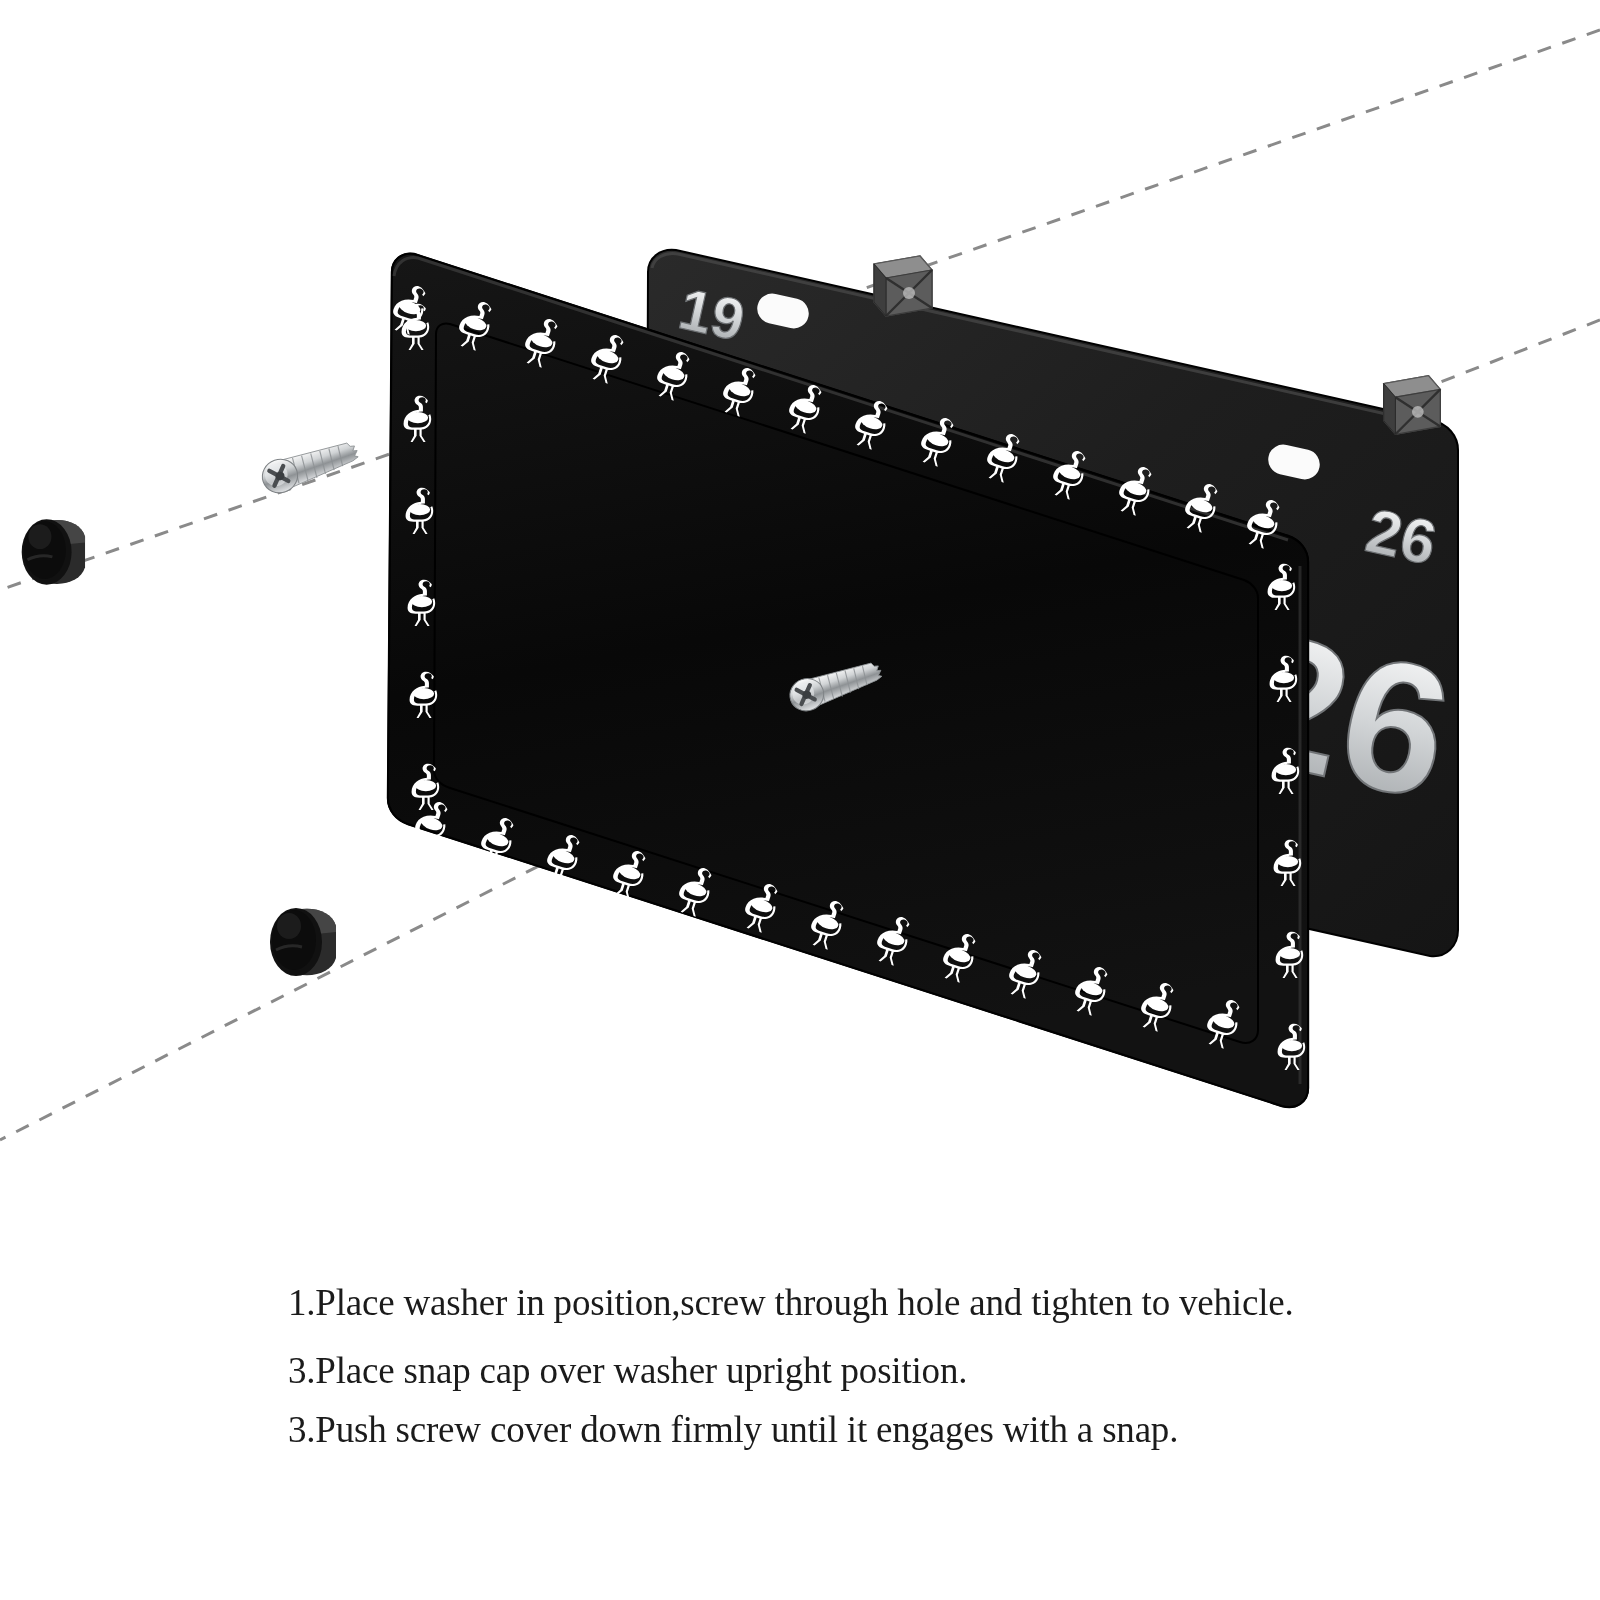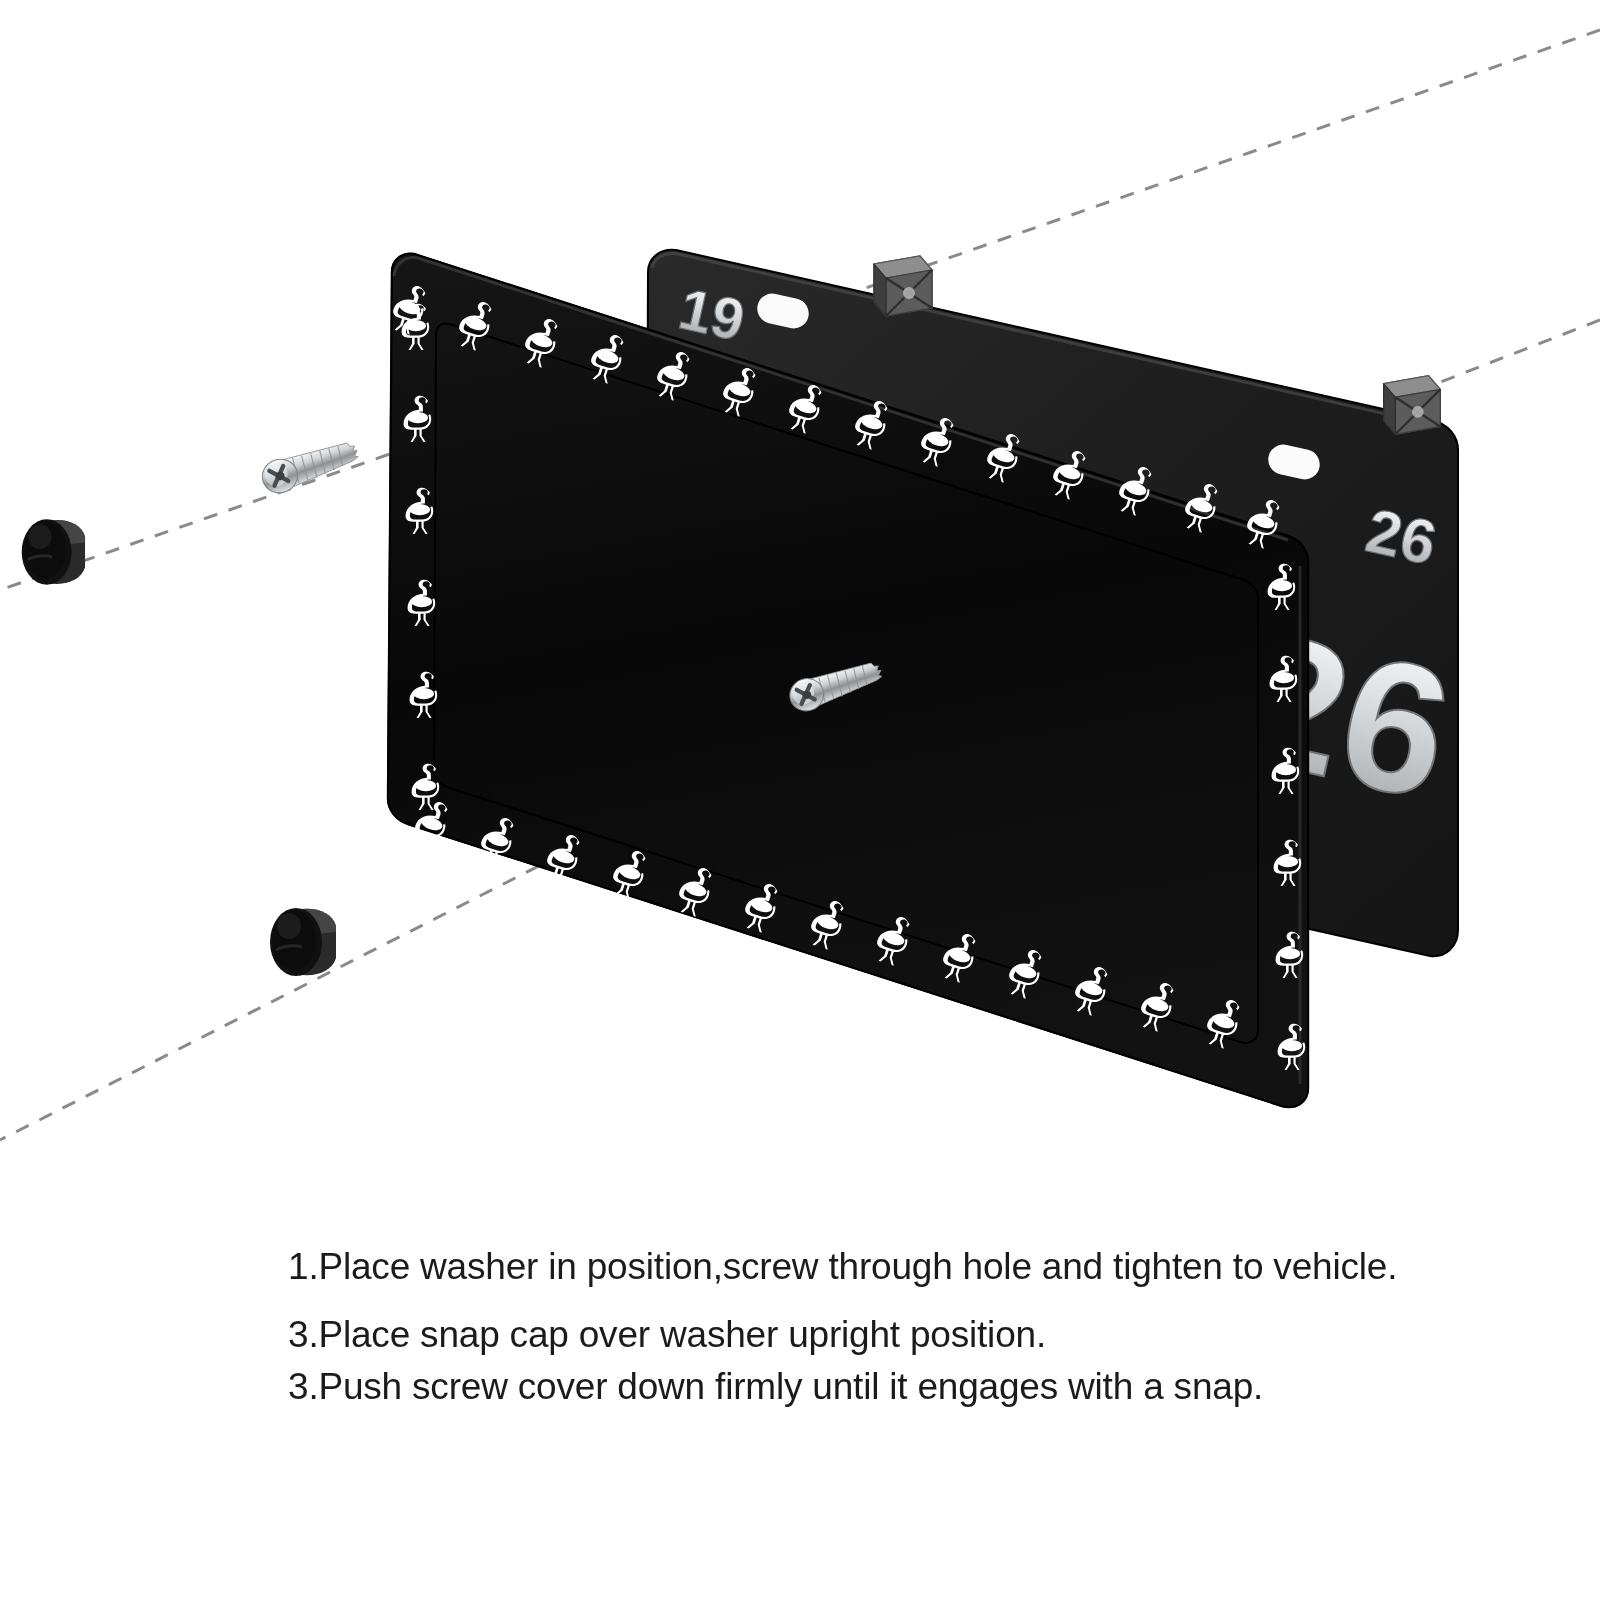--- a/index.html
+++ b/index.html
@@ -1,23 +1,23 @@
 <!DOCTYPE html>
 <html><head>
 <meta charset="utf-8">
 <style>
   html,body{margin:0;padding:0;background:#ffffff;}
   body{width:1600px;height:1600px;overflow:hidden;font-family:"Liberation Sans",sans-serif;}
   #stage{position:relative;width:1600px;height:1600px;background:#fff;}
   #art{position:absolute;left:0;top:0;width:1600px;height:1600px;}
   #instructions{position:absolute;left:288px;top:1248px;width:1100px;}
-  .ins-line{font-family:Liberation Sans, sans-serif;font-size:37px;line-height:1;color:#1b1b1b;letter-spacing:-0.2px;white-space:nowrap;}
+  .ins-line{font-family:Liberation Serif, serif;font-size:37px;line-height:1;color:#1b1b1b;letter-spacing:-0.2px;white-space:nowrap;margin-top:36px;}
   .ins-1{position:absolute;top:0px;left:0px;}
   .ins-2{position:absolute;top:68px;left:0px;}
-  .ins-3{position:absolute;top:120px;left:0px;}
+  .ins-3{position:absolute;top:127px;left:0px;}
 </style>
 </head>
 <body>
 
 <div id="stage">
 
   <svg id="art" viewBox="0 0 1600 1600">
     <defs>
       <linearGradient id="plateGrad" x1="0" y1="0" x2="1" y2="1">
         <stop offset="0" stop-color="#2a2a2a"></stop>

